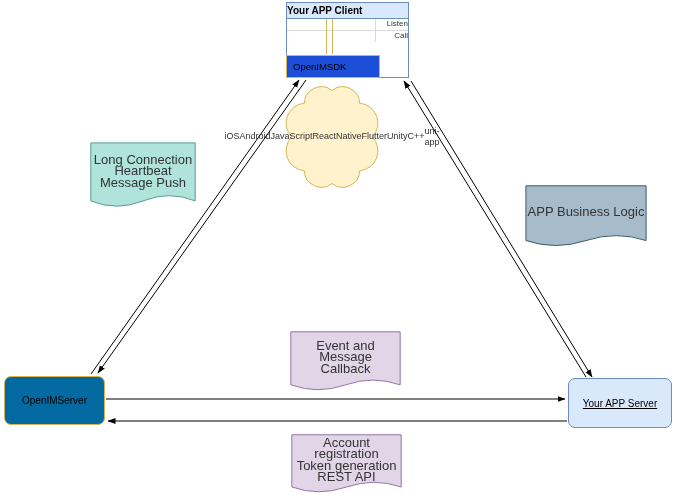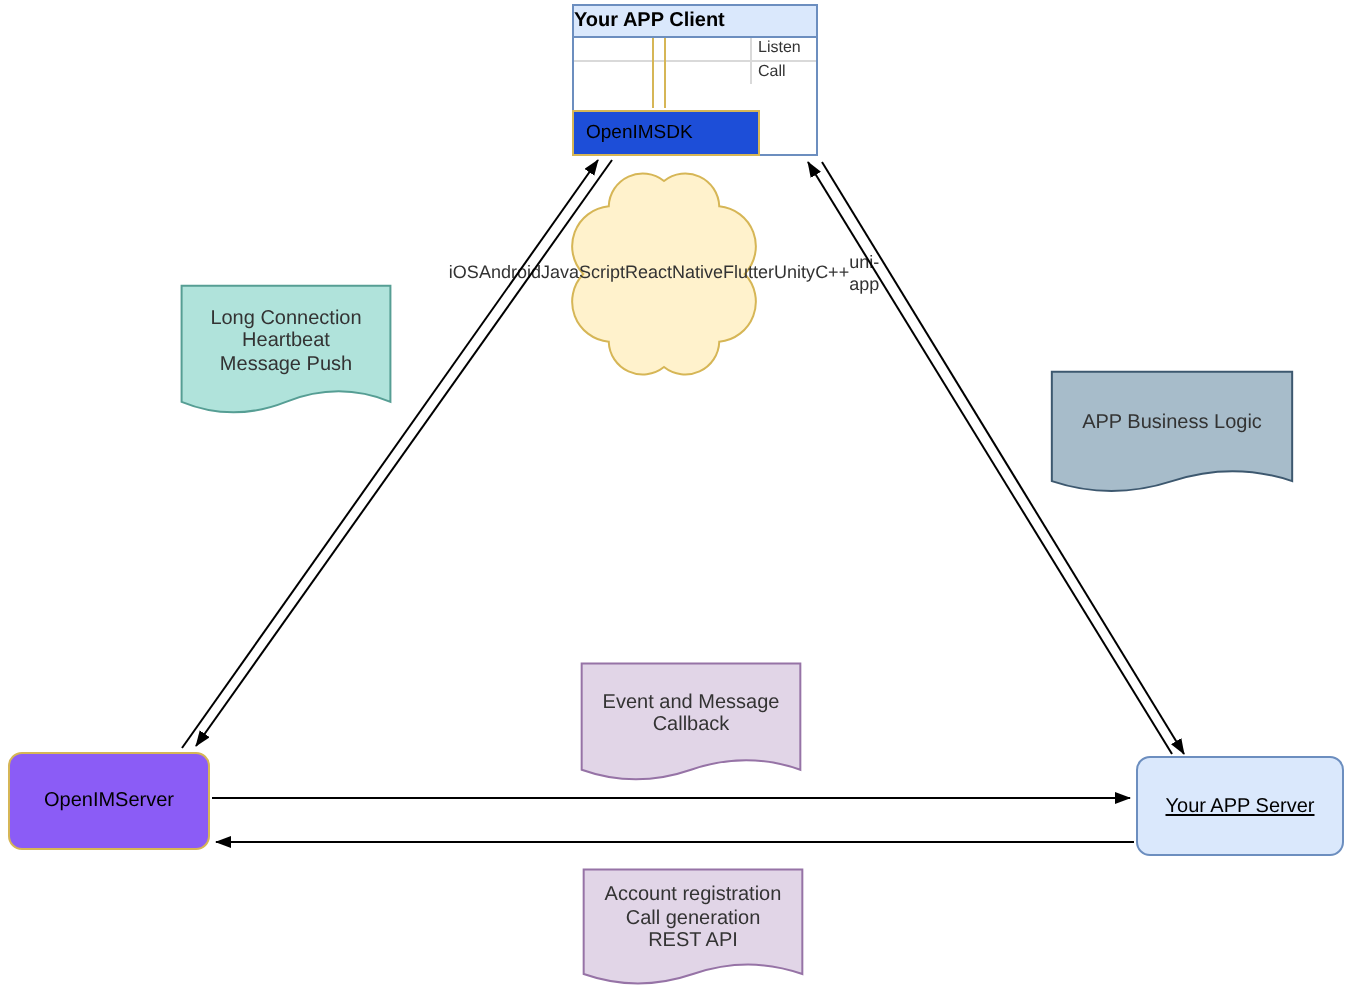--- a/index.html
+++ b/index.html
@@ -11,44 +11,44 @@
 
   
   .client-box { position:absolute; left:286px; top:2px; width:121px; height:74px;
                 background:#fff; border:1px solid #6c8ebf; z-index:3; box-sizing:content-box; }
   .client-header { height:15px; line-height:15px; text-align:left; font-weight:bold; font-size:10px;
                    background:#dae8fc; border-bottom:1px solid #6c8ebf; color:#000; }
   .client-body { position:relative; height:58px; }
   .client-row { display:flex; justify-content:flex-end; height:11px; }
   .client-row.bordered { border-bottom:1px solid #d9d9d9; }
   .row-label { width:33px; box-sizing:border-box; border-left:1px solid #d9d9d9;
-               font-size:8px; line-height:10px; padding-left:3px; color:#333; }
+               font-size:8px; line-height:10px; padding-left:3px; color:#333;text-align:right; }
   .yellow-divider { position:absolute; left:39px; top:0; width:5px; height:35px;
                     border-left:1px solid #d6b656; border-right:1px solid #d6b656; }
   .sdk-box { position:absolute; left:-1px; bottom:-1px; width:86px; height:21px;
              background:#1d4ed8; border:1px solid #d6b656; font-size:9.5px; line-height:21px;
              padding-left:6px; color:#000; }
 
   
   .cloud-wrap { position:absolute; left:281px; top:82px; width:102px; height:110px; z-index:2; }
   .cloud-shape { position:absolute; left:0; top:0; width:100%; height:100%; }
   .cloud-text { position:absolute; left:0; top:0; right:0; bottom:0; display:flex; flex-direction:row;
                 align-items:center; justify-content:center; font-size:9px; line-height:11.5px; color:#333; }
 
   
   .note { position:absolute; z-index:2; }
   .note-shape { position:absolute; left:0; top:0; width:100%; height:100%; }
   .note-text { position:absolute; left:0; top:0; right:0; bottom:0; display:flex; flex-direction:column;
-               align-items:center; justify-content:center; padding-bottom:12px; font-size:10px;
+               align-items:center; justify-content:center; padding-bottom:12px; font-size:13px;
                line-height:11.5px; text-align:center; color:#333; }
 
   
   .server-node { position:absolute; display:flex; align-items:center; justify-content:center;
                  font-size:10px; border-radius:7px; z-index:3; box-sizing:border-box; color:#000; }
-  .openim-server { left:4px; top:376px; width:101px; height:49px; background:#8b5cf6; border:1px solid #d6b656; }
+  .openim-server { left:4px; top:376px; width:101px; height:49px; background:#0369a1; border:1px solid #d6b656; }
   .app-server { left:568px; top:378px; width:104px; height:50px; background:#dae8fc; border:1px solid #6c8ebf;text-decoration:underline; }
 </style>
 </head>
 <body>
 
 <div class="canvas">
 
   <div class="client-box">
     <div class="client-header">Your APP Client</div>
     <div class="client-body">
@@ -108,21 +108,21 @@
       <div>Callback</div>
     </div>
   </div>
 
   <div class="note" style="left:291px; top:434px; width:111px; height:63px;">
     <svg class="note-shape" viewBox="0 0 100 60" preserveAspectRatio="none">
       <path d="M0.75,0.75 L99.25,0.75 L99.25,50.5 Q75,41.5 50,50.5 Q25,59.5 0.75,50.5 Z" vector-effect="non-scaling-stroke" stroke-width="1" fill="#e1d5e7" stroke="#9673a6"></path>
     </svg>
     <div class="note-text">
       <div>Account registration</div>
-      <div>Call generation</div>
+      <div>Token generation</div>
       <div>REST API</div>
     </div>
   </div>
 
   <div class="server-node openim-server">OpenIMServer</div>
   <div class="server-node app-server">Your APP Server</div>
 
   <svg class="connectors" viewBox="0 0 675 500">
     <defs>
       <marker id="arrowhead" markerWidth="9" markerHeight="8" refX="7.5" refY="3" orient="auto">

